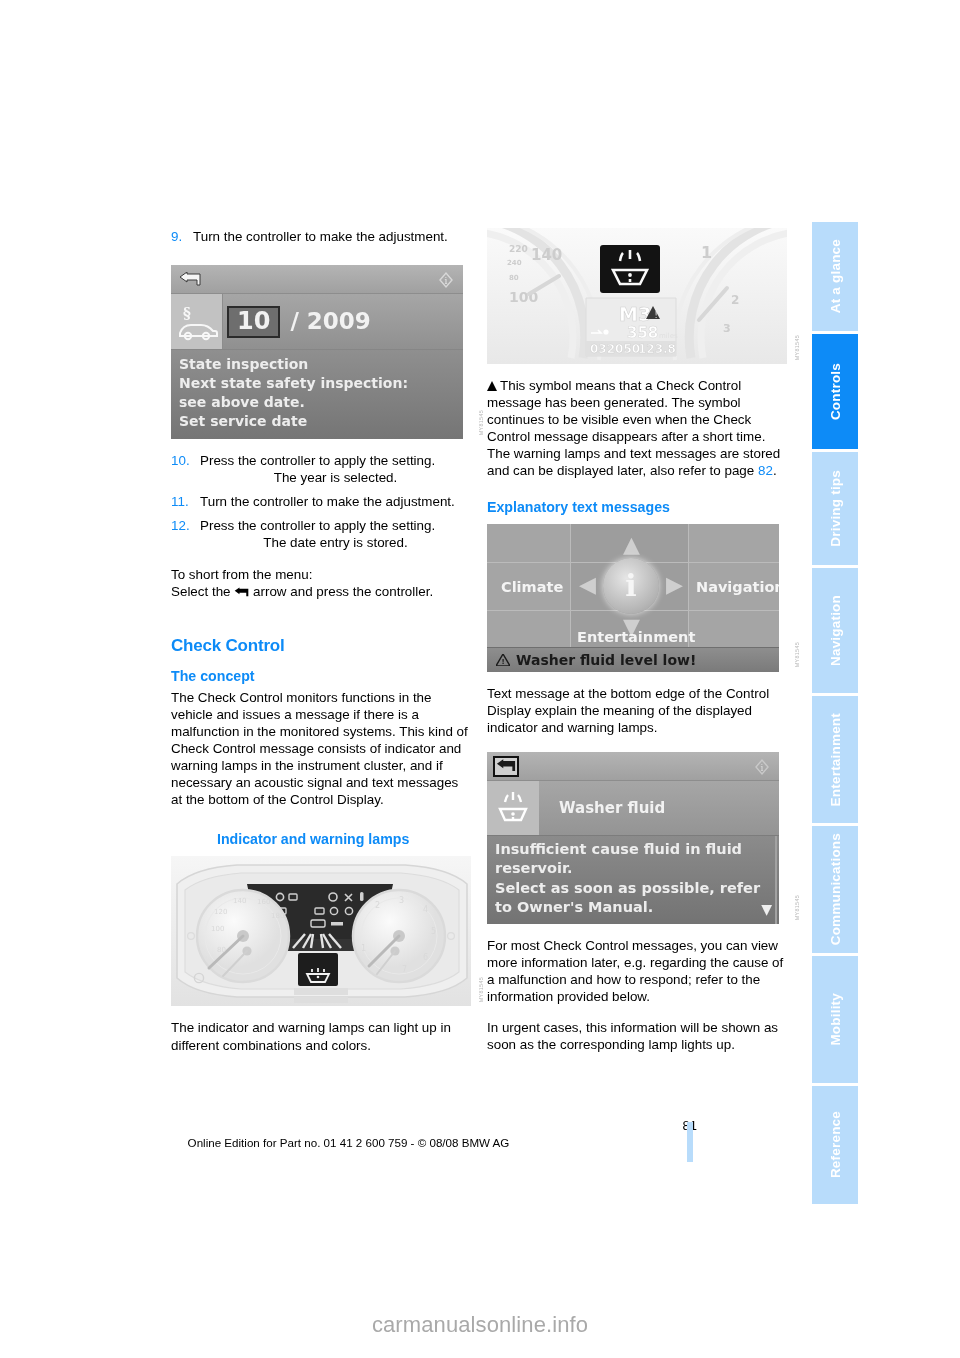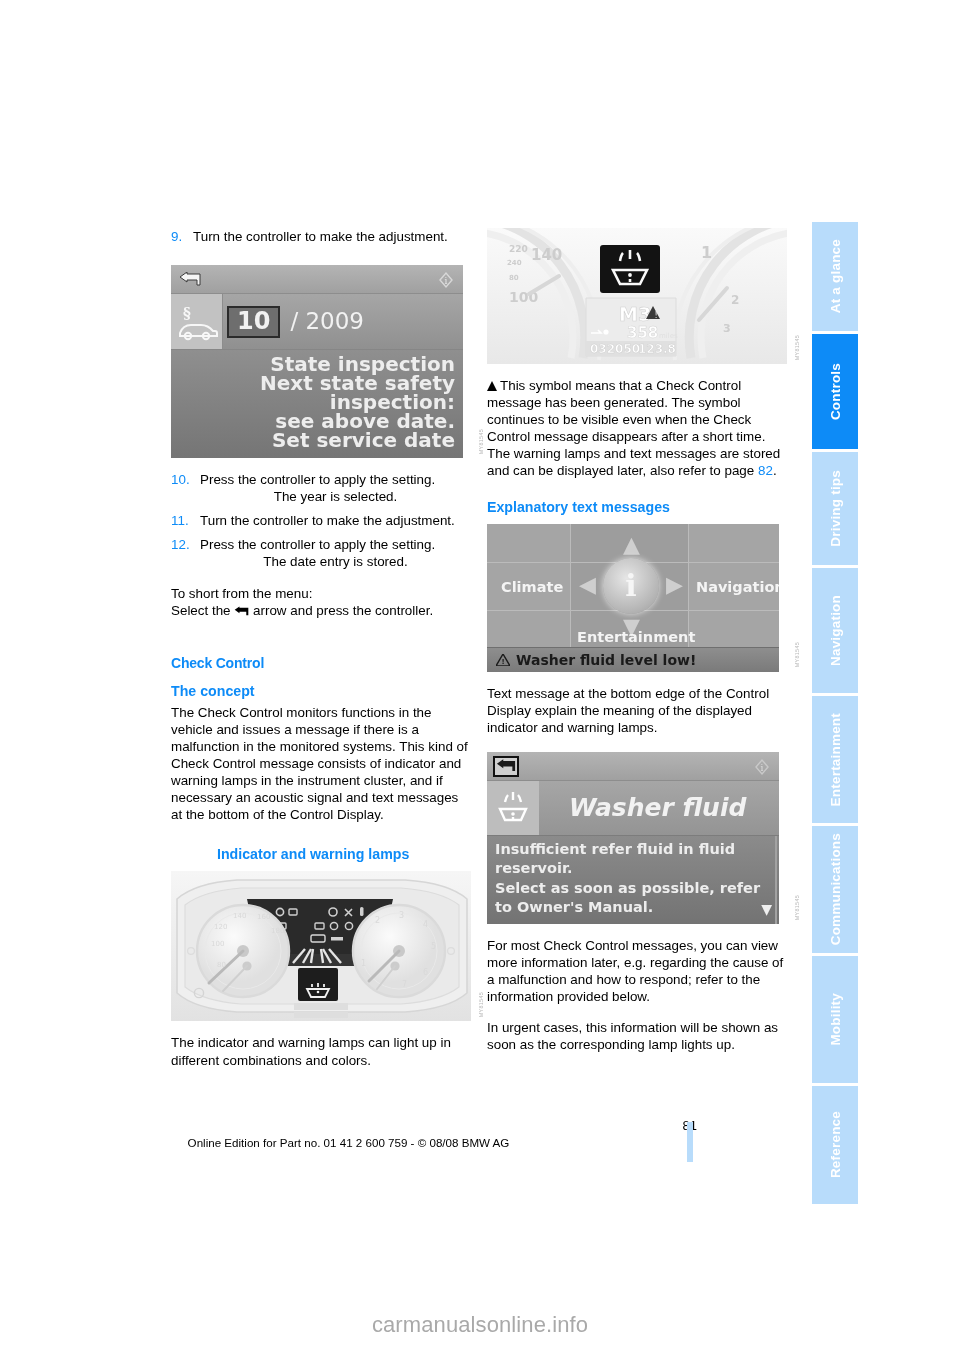--- a/index.html
+++ b/index.html
@@ -60,21 +60,21 @@
     font-size: 13.4px; line-height: 17.1px; color: #000;
     display: flex; margin-bottom: 7px;
   }
   .step-num { color: #0d8bf7; flex: 0 0 auto; margin-right: 3px; }
   .step-num.w1 { width: 19px; }
   .step-num.w2 { width: 26px; }
   .step-body { flex: 1 1 auto; }
   .substep { display: block; text-align: center; }
 
   h1.section {
-    font-size: 14px; font-weight: bold; color: #0d8bf7;
+    font-size: 17px; font-weight: bold; color: #0d8bf7;
     margin: 0 0 12px 0; letter-spacing: -0.2px;
   }
   h2.sub {
     font-size: 14.2px; font-weight: bold; color: #0d8bf7;
     margin: 0 0 5px 0;
   }
   .spacer-l { height: 20px; }
   .spacer-s { height: 13px; }
 
   .page-ref { color: #0d8bf7; }
@@ -120,29 +120,28 @@
   .idrive-field {
     flex: 1; display: flex; align-items: center;
     background: linear-gradient(#a6a6a6,#909090);
   }
   .month-box {
     background: #6e6e6e; border: 2px solid #2b2b2b; color: #f2f2f2;
     font-size: 24px; font-weight: bold; padding: 1px 8px 3px 8px;
     margin-left: 4px; line-height: 1;
   }
   .year-txt {
-    color: #f2f2f2; font-size: 23px; font-weight: normal;
+    color: #f2f2f2; font-size: 23px; font-weight: bold;
     margin-left: 10px; line-height: 1;
   }
   .idrive-body {
     background: linear-gradient(#8f8f8f,#757575);
     padding: 5px 8px 8px 8px;
-    color: #ededed; font-size: 20px; line-height: 19px;
+    color: #ededed; font-size: 14px; line-height: 19px;
     font-weight: bold;
-    text-align: right;
   }
 
   
   .idrive-menu {
     width: 292px; height: 148px; position: relative;
     background: #a5a5a5; overflow: hidden;
     font-family: "DejaVu Sans", sans-serif;
   }
   .menu-grid { position: absolute; inset: 0; }
   .menu-grid .vline { position: absolute; top: 0; bottom: 0; width: 1px; background: #bbbbbb; }
@@ -178,22 +177,22 @@
   .idrive-msg { width: 292px; background: #8d8d8d; font-family: "DejaVu Sans", sans-serif; }
   .msg-head {
     height: 55px; display: flex; align-items: stretch;
     background: linear-gradient(#a6a6a6,#949494);
     border-bottom: 1px solid #7c7c7c;
   }
   .msg-icn {
     width: 52px; background: #bdbdbd; display: flex; align-items: center; justify-content: center;
   }
   .msg-title {
-    flex: 1; display: flex; align-items: center; padding-left: 30px;
-    color: #f2f2f2; font-size: 25px; font-weight: bold; font-style: italic;
+    flex: 1; display: flex; align-items: center; padding-left: 20px;
+    color: #f2f2f2; font-size: 15px; font-weight: bold;
   }
   .msg-body {
     background: linear-gradient(#8b8b8b,#737373);
     padding: 4px 8px 6px 8px;
     color: #ededed; font-size: 14.5px; line-height: 19.5px; font-weight: bold;
     position: relative; min-height: 86px;
   }
   .scroll-down {
     position: absolute; right: 7px; bottom: 4px;
     color: #efefef; font-size: 14px;
@@ -594,21 +593,21 @@
                 <path d="M7 18 h26 l-5 11 h-16 z"></path>
                 <path d="M12 11 q1 -5 3 -7 M20 9 q0 -6 0 -8 M28 11 q-1 -5 -3 -7"></path>
                 <circle cx="20" cy="23" r="1.8" fill="#ffffff" stroke="none"></circle>
                 <path d="M20 26 v3"></path>
               </g>
             </svg>
           </div>
           <div class="msg-title">Washer fluid</div>
         </div>
         <div class="msg-body">
-          <div>Insufficient refer fluid in fluid</div>
+          <div>Insufficient cause fluid in fluid</div>
           <div>reservoir.</div>
           <div>Select as soon as possible, refer</div>
           <div>to Owner's Manual.</div>
           <span class="scroll-down">▼</span>
           <span class="scroll-track"></span>
         </div>
       </div>
       <span class="fig-code">MY81545</span>
     </div>
 

